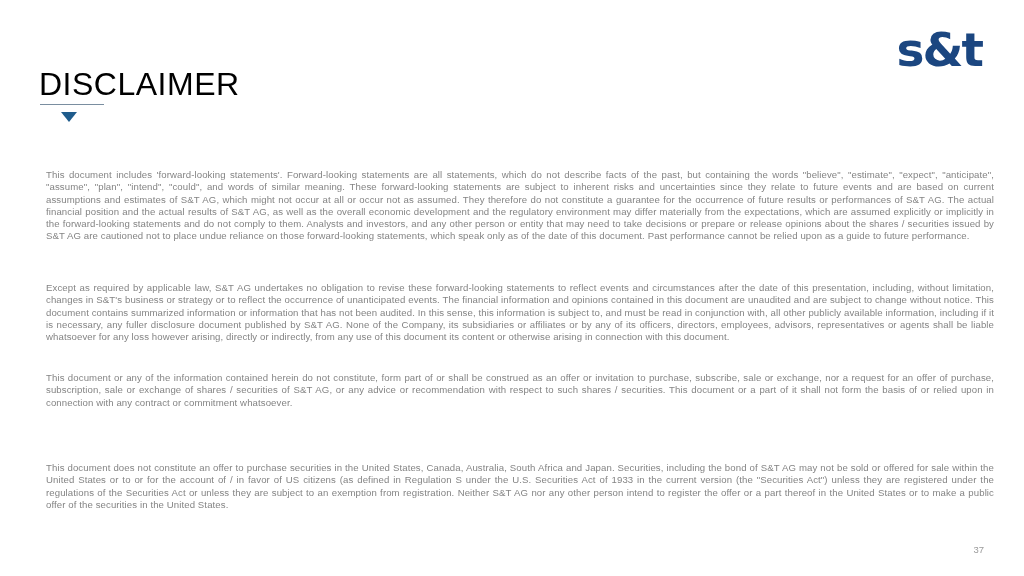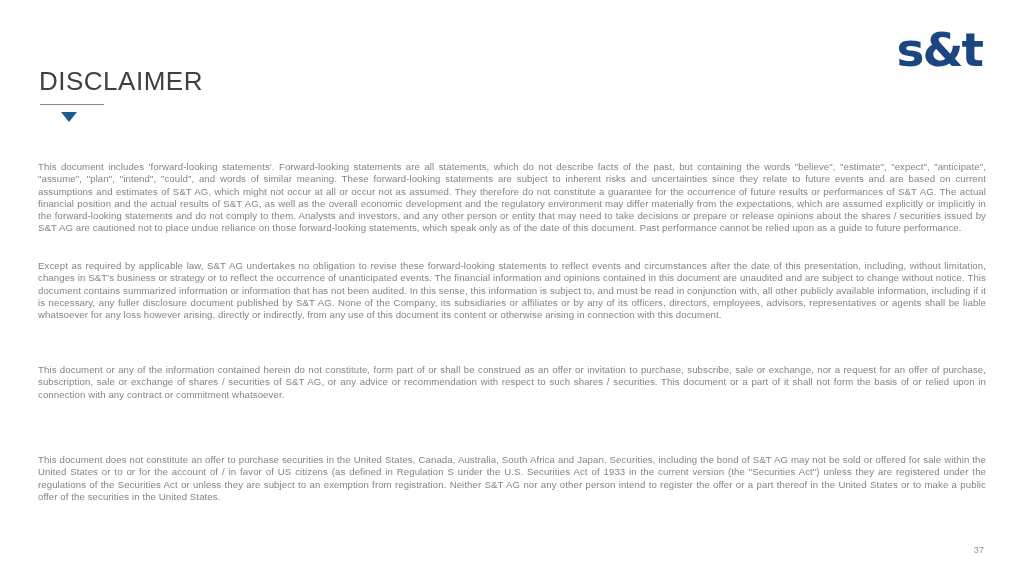--- a/index.html
+++ b/index.html
@@ -14,23 +14,23 @@
     background: #ffffff;
     overflow: hidden;
     font-family: "Liberation Sans", sans-serif;
   }
 
   
   .title {
     position: absolute;
     left: 39px;
     top: 66px;
-    font-size: 26px;
+    font-size: 32px;
     letter-spacing: 0.5px;
-    color: #404040;
+    color: #000000;
     font-weight: 400;
   }
   .title-underline {
     position: absolute;
     left: 40px;
     top: 104px;
     width: 64px;
     height: 1px;
     background: #7a8ea0;
   }
@@ -61,29 +61,29 @@
     position: absolute;
     left: 38px;
     width: 948px;
     top: 0;
     height: 576px;
   }
   .body-text p {
     position: absolute;
     left: 0;
     width: 948px;
-    margin: 0;
+    margin: 8px;
     font-size: 9.6px;
     line-height: 12.3px;
     letter-spacing: 0.1px;
     color: #848484;
     text-align: justify;
   }
   .para-1 { top: 161px; }
-  .para-2 { top: 260px; }
+  .para-2 { top: 274px; }
   .para-3 { top: 364px; }
   .para-4 { top: 454px; }
 
   
   .page-number {
     position: absolute;
     right: 40px;
     top: 544px;
     font-size: 9.5px;
     color: #9a9a9a;

